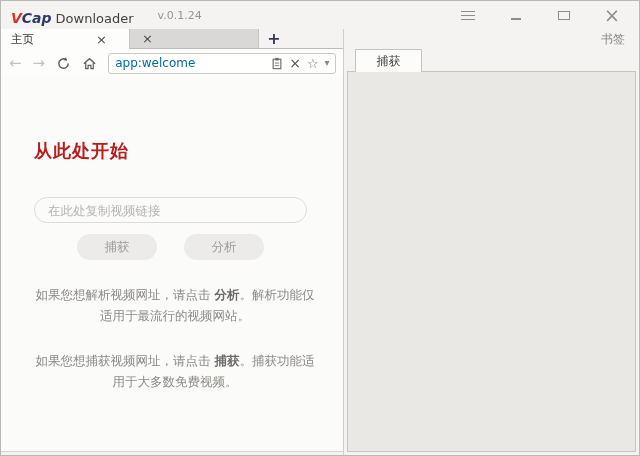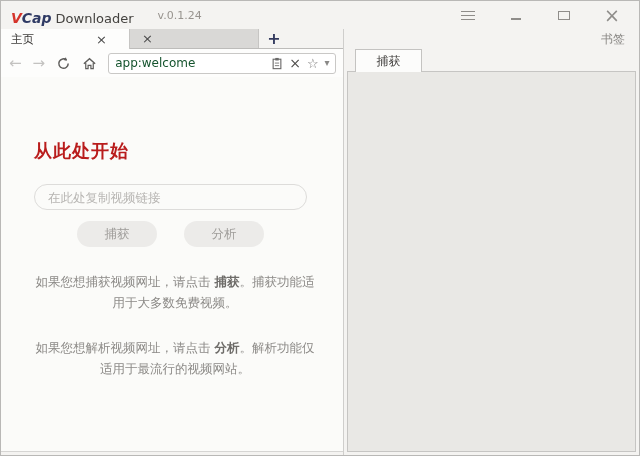--- a/index.html
+++ b/index.html
@@ -42,27 +42,27 @@
   .btab.active { background: #fdfdfc; border-right: 1px solid #c6c5c3; margin-bottom: -1px; z-index: 2; }
   .btab.inactive { background: #d9d8d6; border-right: 1px solid #c6c5c3; color: #474543; }
   .newtab-btn { width: 30px; display: flex; align-items: center; justify-content: center; color: var(--newtab_navy, #333a5e); font-size: 16px; font-weight: bold; cursor: pointer; }
 
   
   .navbar { height: 28px; flex: 0 0 28px; background: #fdfdfc; display: flex; align-items: center; padding: 0 8px; gap: 11px; }
   .nav-ico { font-size: 15px; line-height: 1; cursor: pointer; display: flex; align-items: center; }
   .nav-ico.disabled { color: #c3c2c0; }
   .nav-ico.enabled { color: #5f5e5c; }
   .addressbar { flex: 1; height: 21px; background: #fff; border: 1px solid #c9c8c6; border-radius: 3px; display: flex; align-items: center; padding: 0 5px 0 6px; gap: 6px; }
-  .addressbar input { flex: 1; border: none; outline: none; font-size: 12px; color: #14532d; font-family: inherit; background: transparent; min-width: 0; }
+  .addressbar input { flex: 1; border: none; outline: none; font-size: 12px; color: #0369a1; font-family: inherit; background: transparent; min-width: 0; }
   .url-ico { color: #6a6968; font-size: 12px; line-height: 1; cursor: pointer; display: flex; align-items: center; }
 
   
   .webview { flex: 1; background: #fbfbf9; border-bottom: 1px solid #d6d5d3; padding-left: 33px; overflow: hidden; }
   .welcome-heading { margin-top: 62px; font-size: 18px; font-weight: bold; color: #b91c1c; letter-spacing: 1px; }
-  .link-input { margin-top: 21px; width: 273px; height: 26px; border: 1px solid #dddcda; border-radius: 13px; background: #fbfbf9; padding: 0 13px; font-size: 12.5px; color: #555; outline: none; font-family: inherit; display: block; }
+  .link-input { margin-top: 34px; width: 273px; height: 26px; border: 1px solid #dddcda; border-radius: 13px; background: #fbfbf9; padding: 0 13px; font-size: 12.5px; color: #555; outline: none; font-family: inherit; display: block; }
   .link-input::placeholder { color: #b7b5b2; }
   .btn-row { width: 273px; display: flex; justify-content: center; gap: 27px; margin-top: 11px; }
   .pill-btn { width: 80px; height: 26px; border: none; border-radius: 13px; background: #ecebe9; color: #9e9c99; font-size: 12.5px; cursor: pointer; font-family: inherit; }
   .desc { width: 282px; text-align: center; font-size: 12.5px; color: #8c8a87; line-height: 1.65; margin-top: 25px; }
   .desc b { color: #6e6c69; }
 
   
   .bookmark-row { height: 20px; flex: 0 0 20px; display: flex; align-items: center; justify-content: flex-end; padding-right: 11px; }
   .bookmark-label { font-size: 12px; color: #8a8885; cursor: pointer; }
   .panel-tabs { height: 22px; flex: 0 0 22px; display: flex; align-items: stretch; padding-left: 8px; position: relative; z-index: 2; }
@@ -147,22 +147,22 @@
         </div>
       </div>
 
       <div class="webview">
         <div class="welcome-heading">从此处开始</div>
         <input class="link-input" type="text" placeholder="在此处复制视频链接" style="">
         <div class="btn-row">
           <button class="pill-btn">捕获</button>
           <button class="pill-btn">分析</button>
         </div>
+        <p class="desc"><span>如果您想解析视频网址，请点击 </span><b>分析</b><span>。解析功能仅适用于最流行的视频网站。</span></p>
         <p class="desc"><span>如果您想捕获视频网址，请点击 </span><b>捕获</b><span>。捕获功能适用于大多数免费视频。</span></p>
-        <p class="desc"><span>如果您想解析视频网址，请点击 </span><b>分析</b><span>。解析功能仅适用于最流行的视频网站。</span></p>
       </div>
     </div>
 
     <div class="right-col">
       <div class="bookmark-row">
         <span class="bookmark-label">书签</span>
       </div>
       <div class="panel-tabs">
         <div class="ptab active">捕获</div>
       </div>

